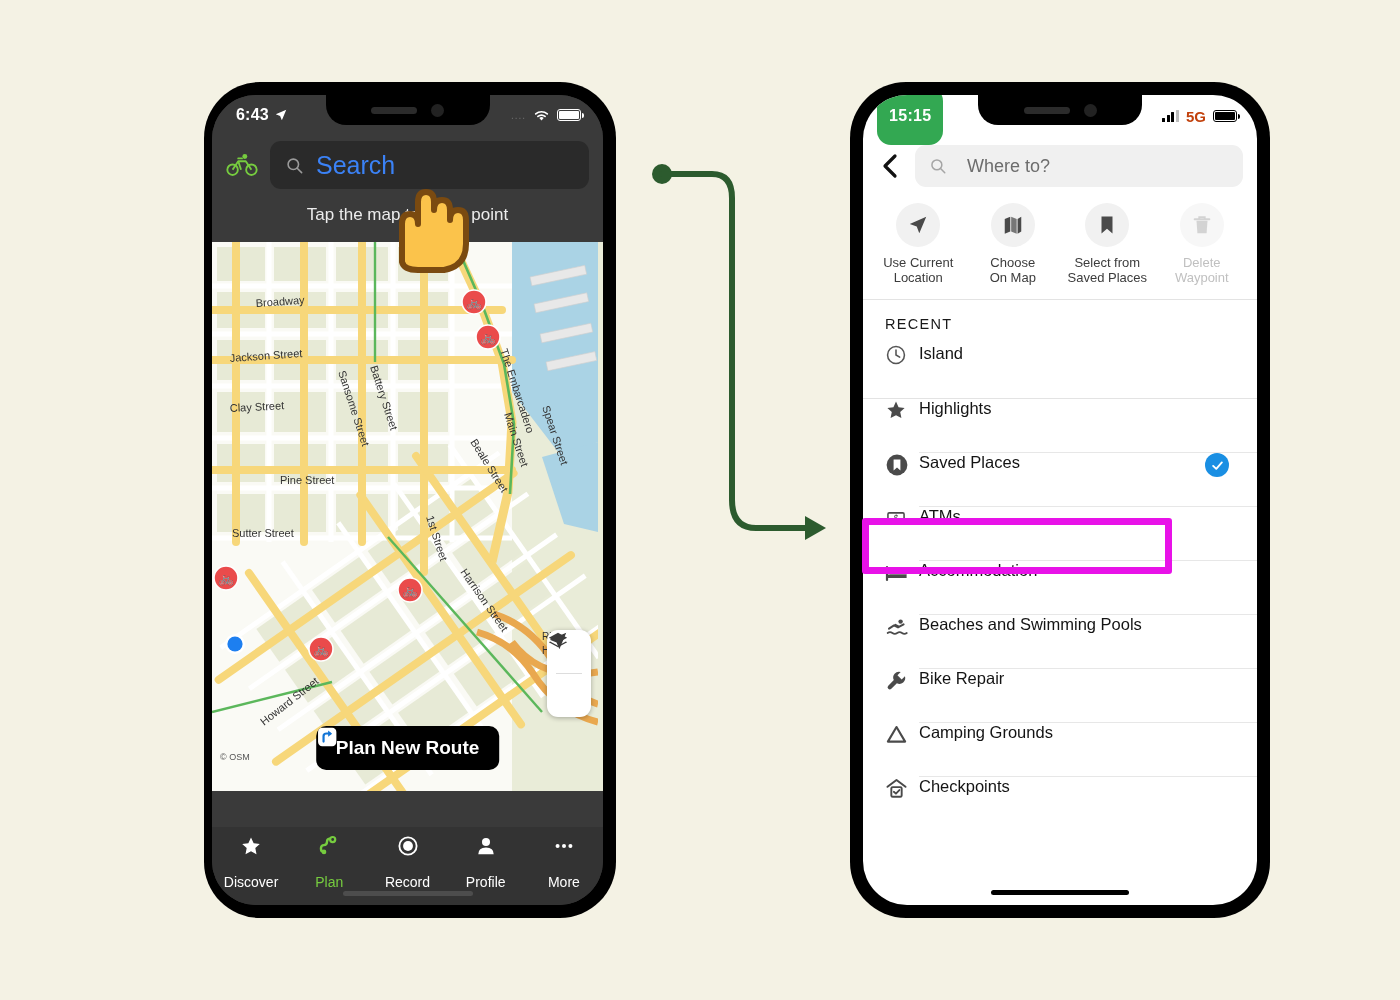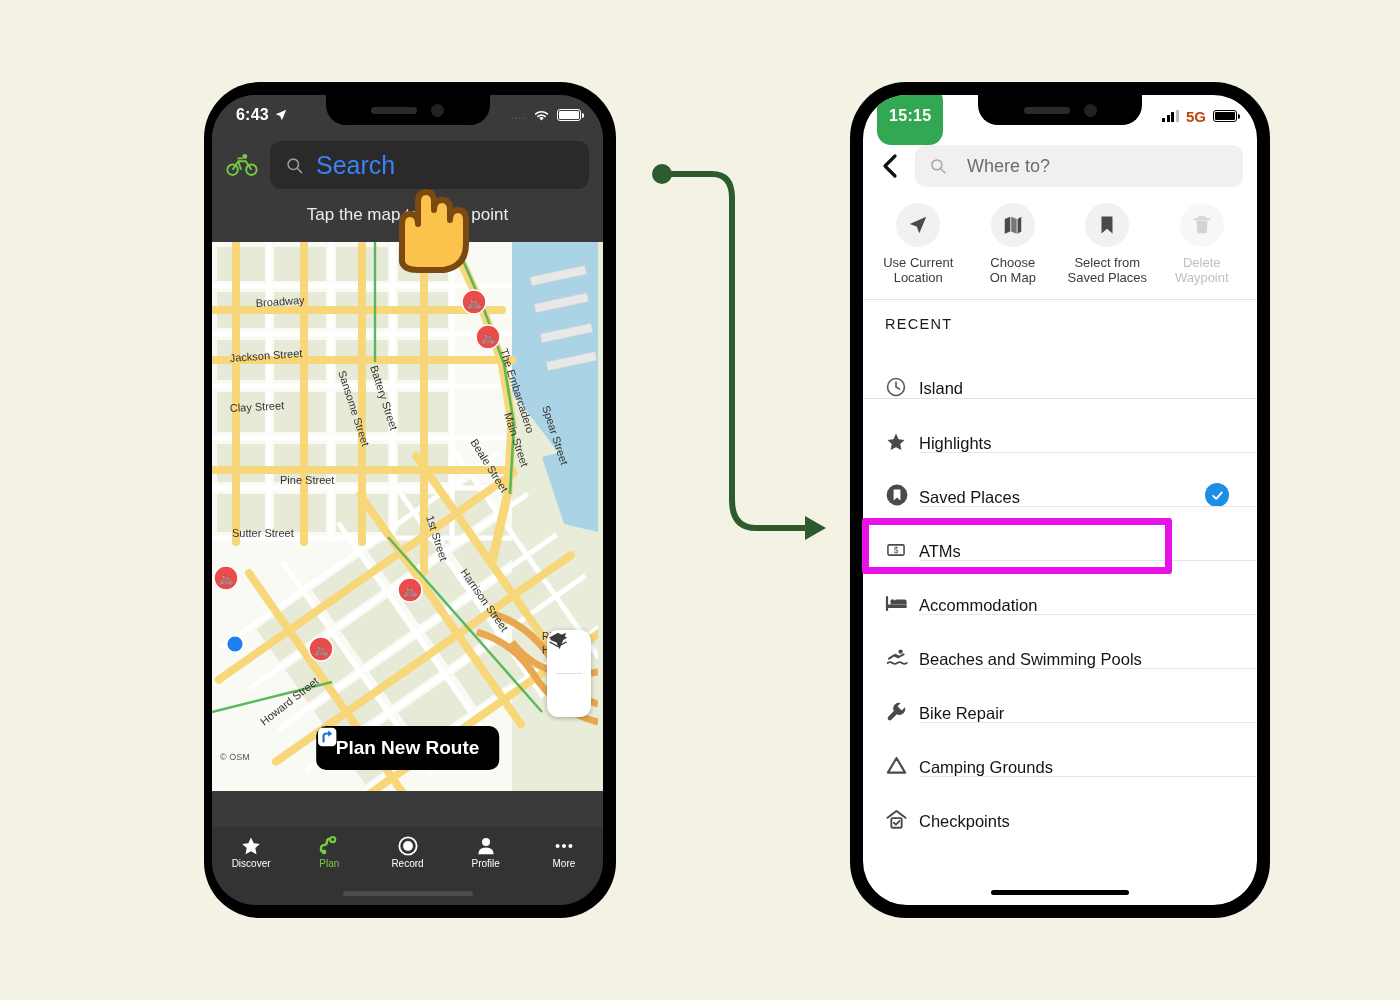--- a/index.html
+++ b/index.html
@@ -170,23 +170,23 @@
     display: flex;
     z-index: 25;
   }
   .tab {
     flex: 1;
     display: flex;
     flex-direction: column;
     align-items: center;
     justify-content: flex-start;
     padding-top: 8px;
-    gap: 1px;
+    gap: 17px;
     color: #fff;
-    font-size: 10px;
+    font-size: 14px;
   }
   .tab.active { color: #76cc3f; }
   .home-ind {
     position: absolute;
     bottom: 9px; left: 50%; transform: translateX(-50%);
     width: 130px; height: 5px; border-radius: 3px; background: #4d4d4d;
     z-index: 26;
   }
 
   
@@ -263,21 +263,21 @@
   .qa.disabled .qa-label { color: #c0c0c0; }
 
   .section-head {
     font-size: 14.5px;
     letter-spacing: 1.3px;
     color: #1a1a1a;
     padding: 16px 22px 12px 22px;
   }
   .row {
     display: flex;
-    align-items: flex-end;
+    align-items: flex-start;
     height: 54px;
     padding: 0 18px 0 22px;
     box-sizing: border-box;
     position: relative;
   }
   .row .ricon { width: 34px; display:flex; align-items:center; }
   .row .rlabel { font-size: 16.5px; color:#141414; flex: 1; }
   .row-sep {
     position:absolute; left:56px; right:0; bottom:0; height:1px; background:#e7e7e7;
   }

